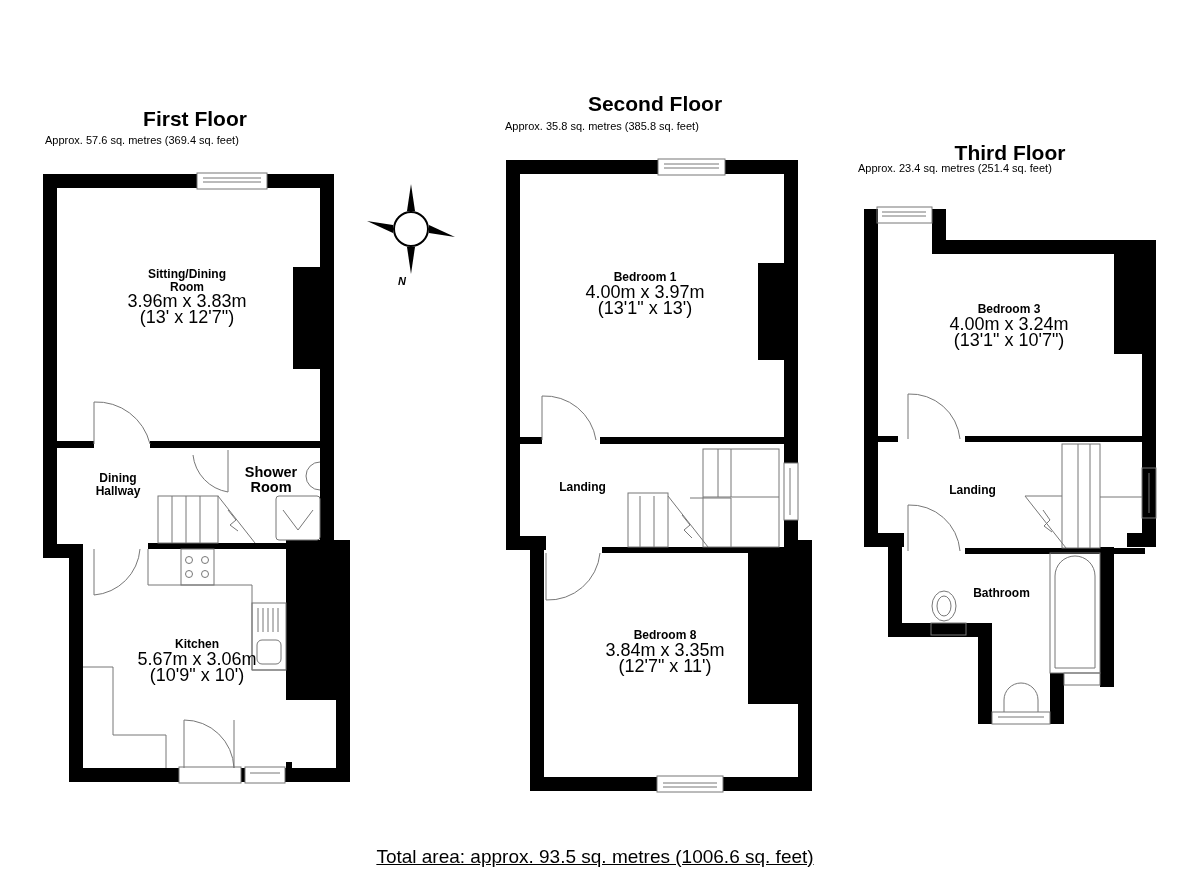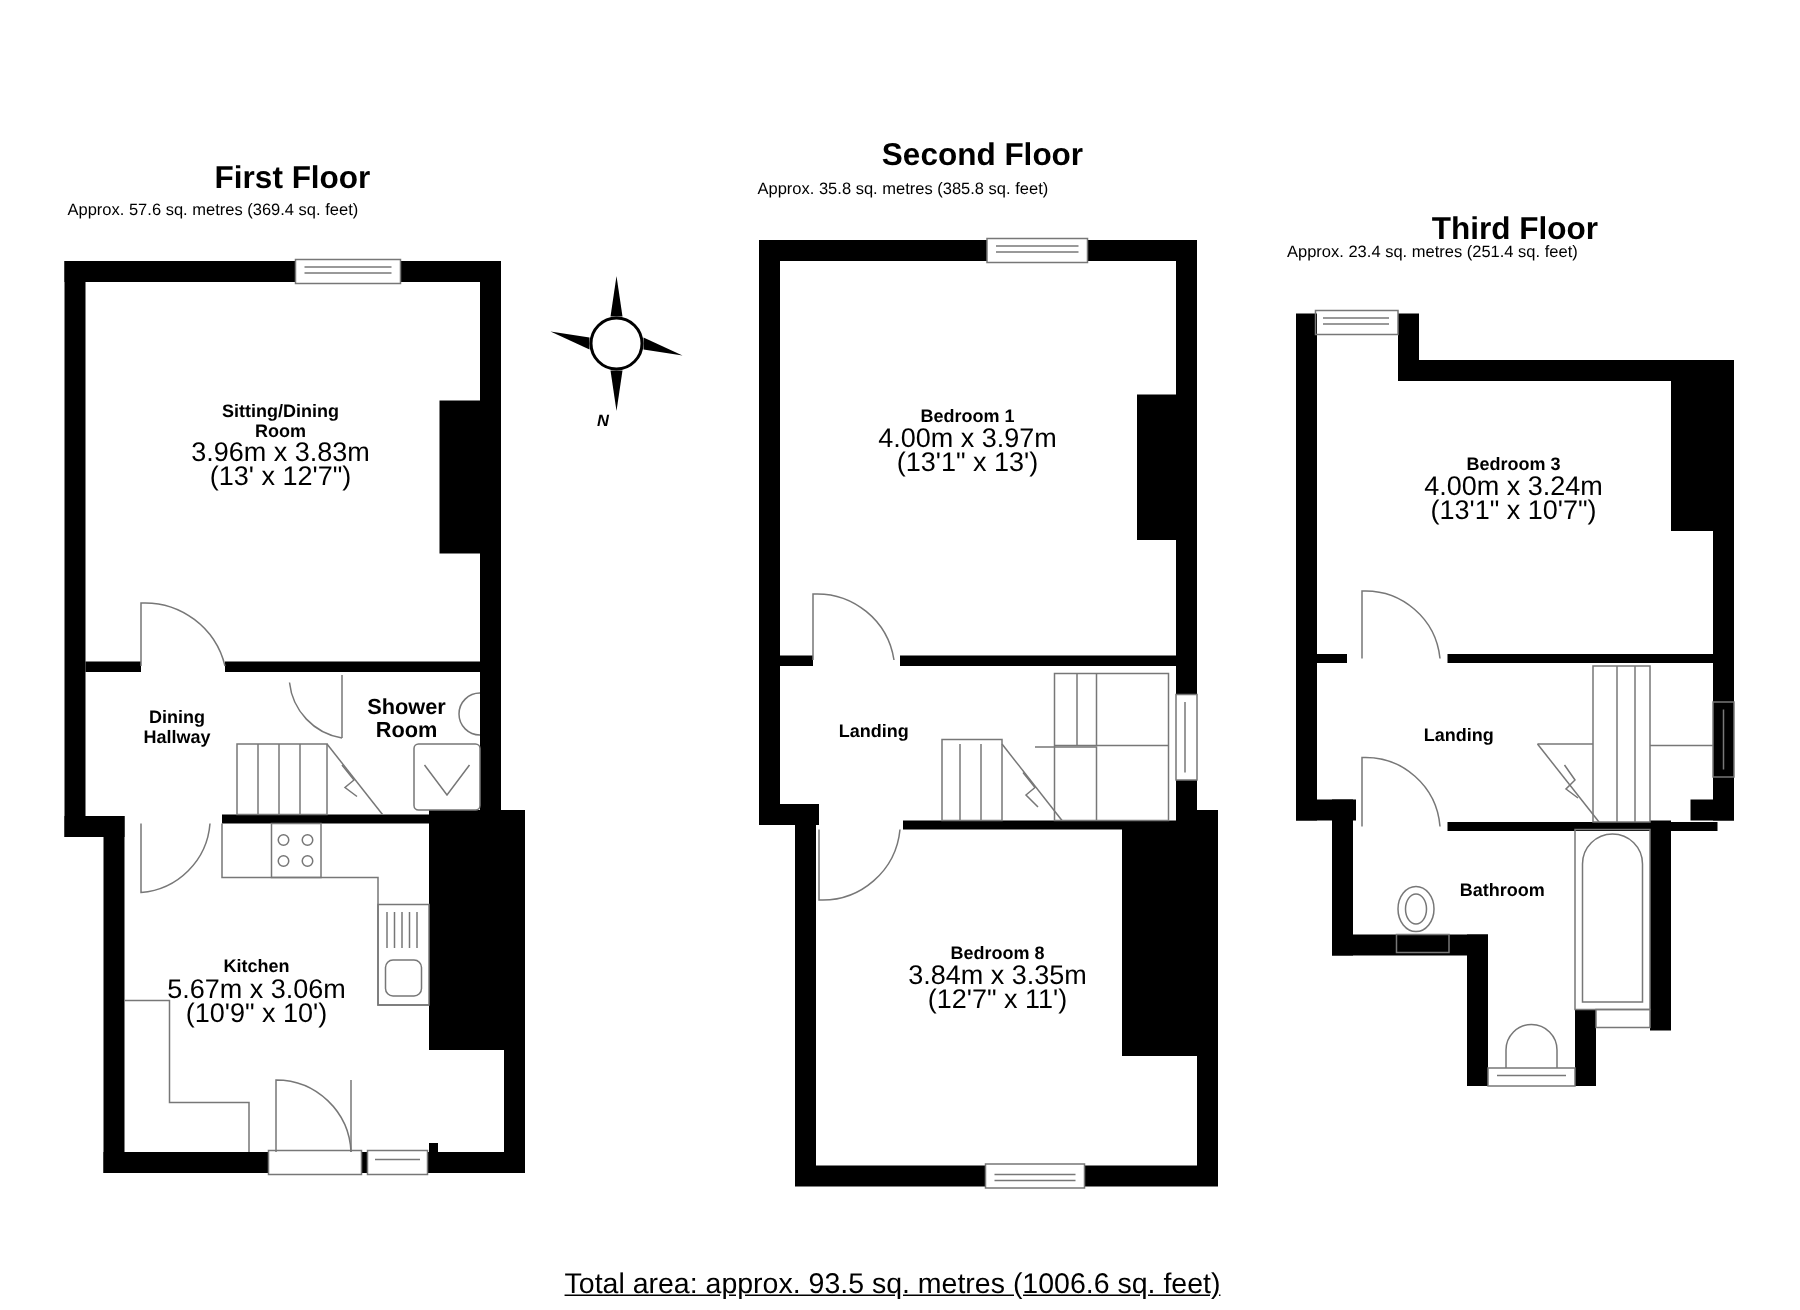--- a/index.html
+++ b/index.html
@@ -216,21 +216,21 @@
   <span class="room-dim">(13' x 12'7")</span>
 </div>
 <div class="room-label" style="left:68px; width:100px; top:472px;">
   <span class="room-name">Dining</span>
   <span class="room-name">Hallway</span>
 </div>
 <div class="room-label" style="left:236px; width:70px; top:465px; font-size:0;">
   <span class="room-name" style="font-size:14.5px;">Shower</span>
   <span class="room-name" style="font-size:14.5px;">Room</span>
 </div>
-<div class="room-label" style="left:96px; width:150px; top:638px;">
+<div class="room-label" style="left:122px; width:150px; top:638px;">
   <span class="room-name">Kitchen</span>
   <span class="room-dim">5.67m x 3.06m</span>
   <span class="room-dim">(10'9" x 10')</span>
 </div>
 
 <div class="north-label">N</div>
 
 <div class="floor-title" style="left:555px; width:200px; top:92px;">Second Floor</div>
 <div class="floor-area" style="left:505px; width:300px; top:119px;">Approx. 35.8 sq. metres (385.8 sq. feet)</div>
 

